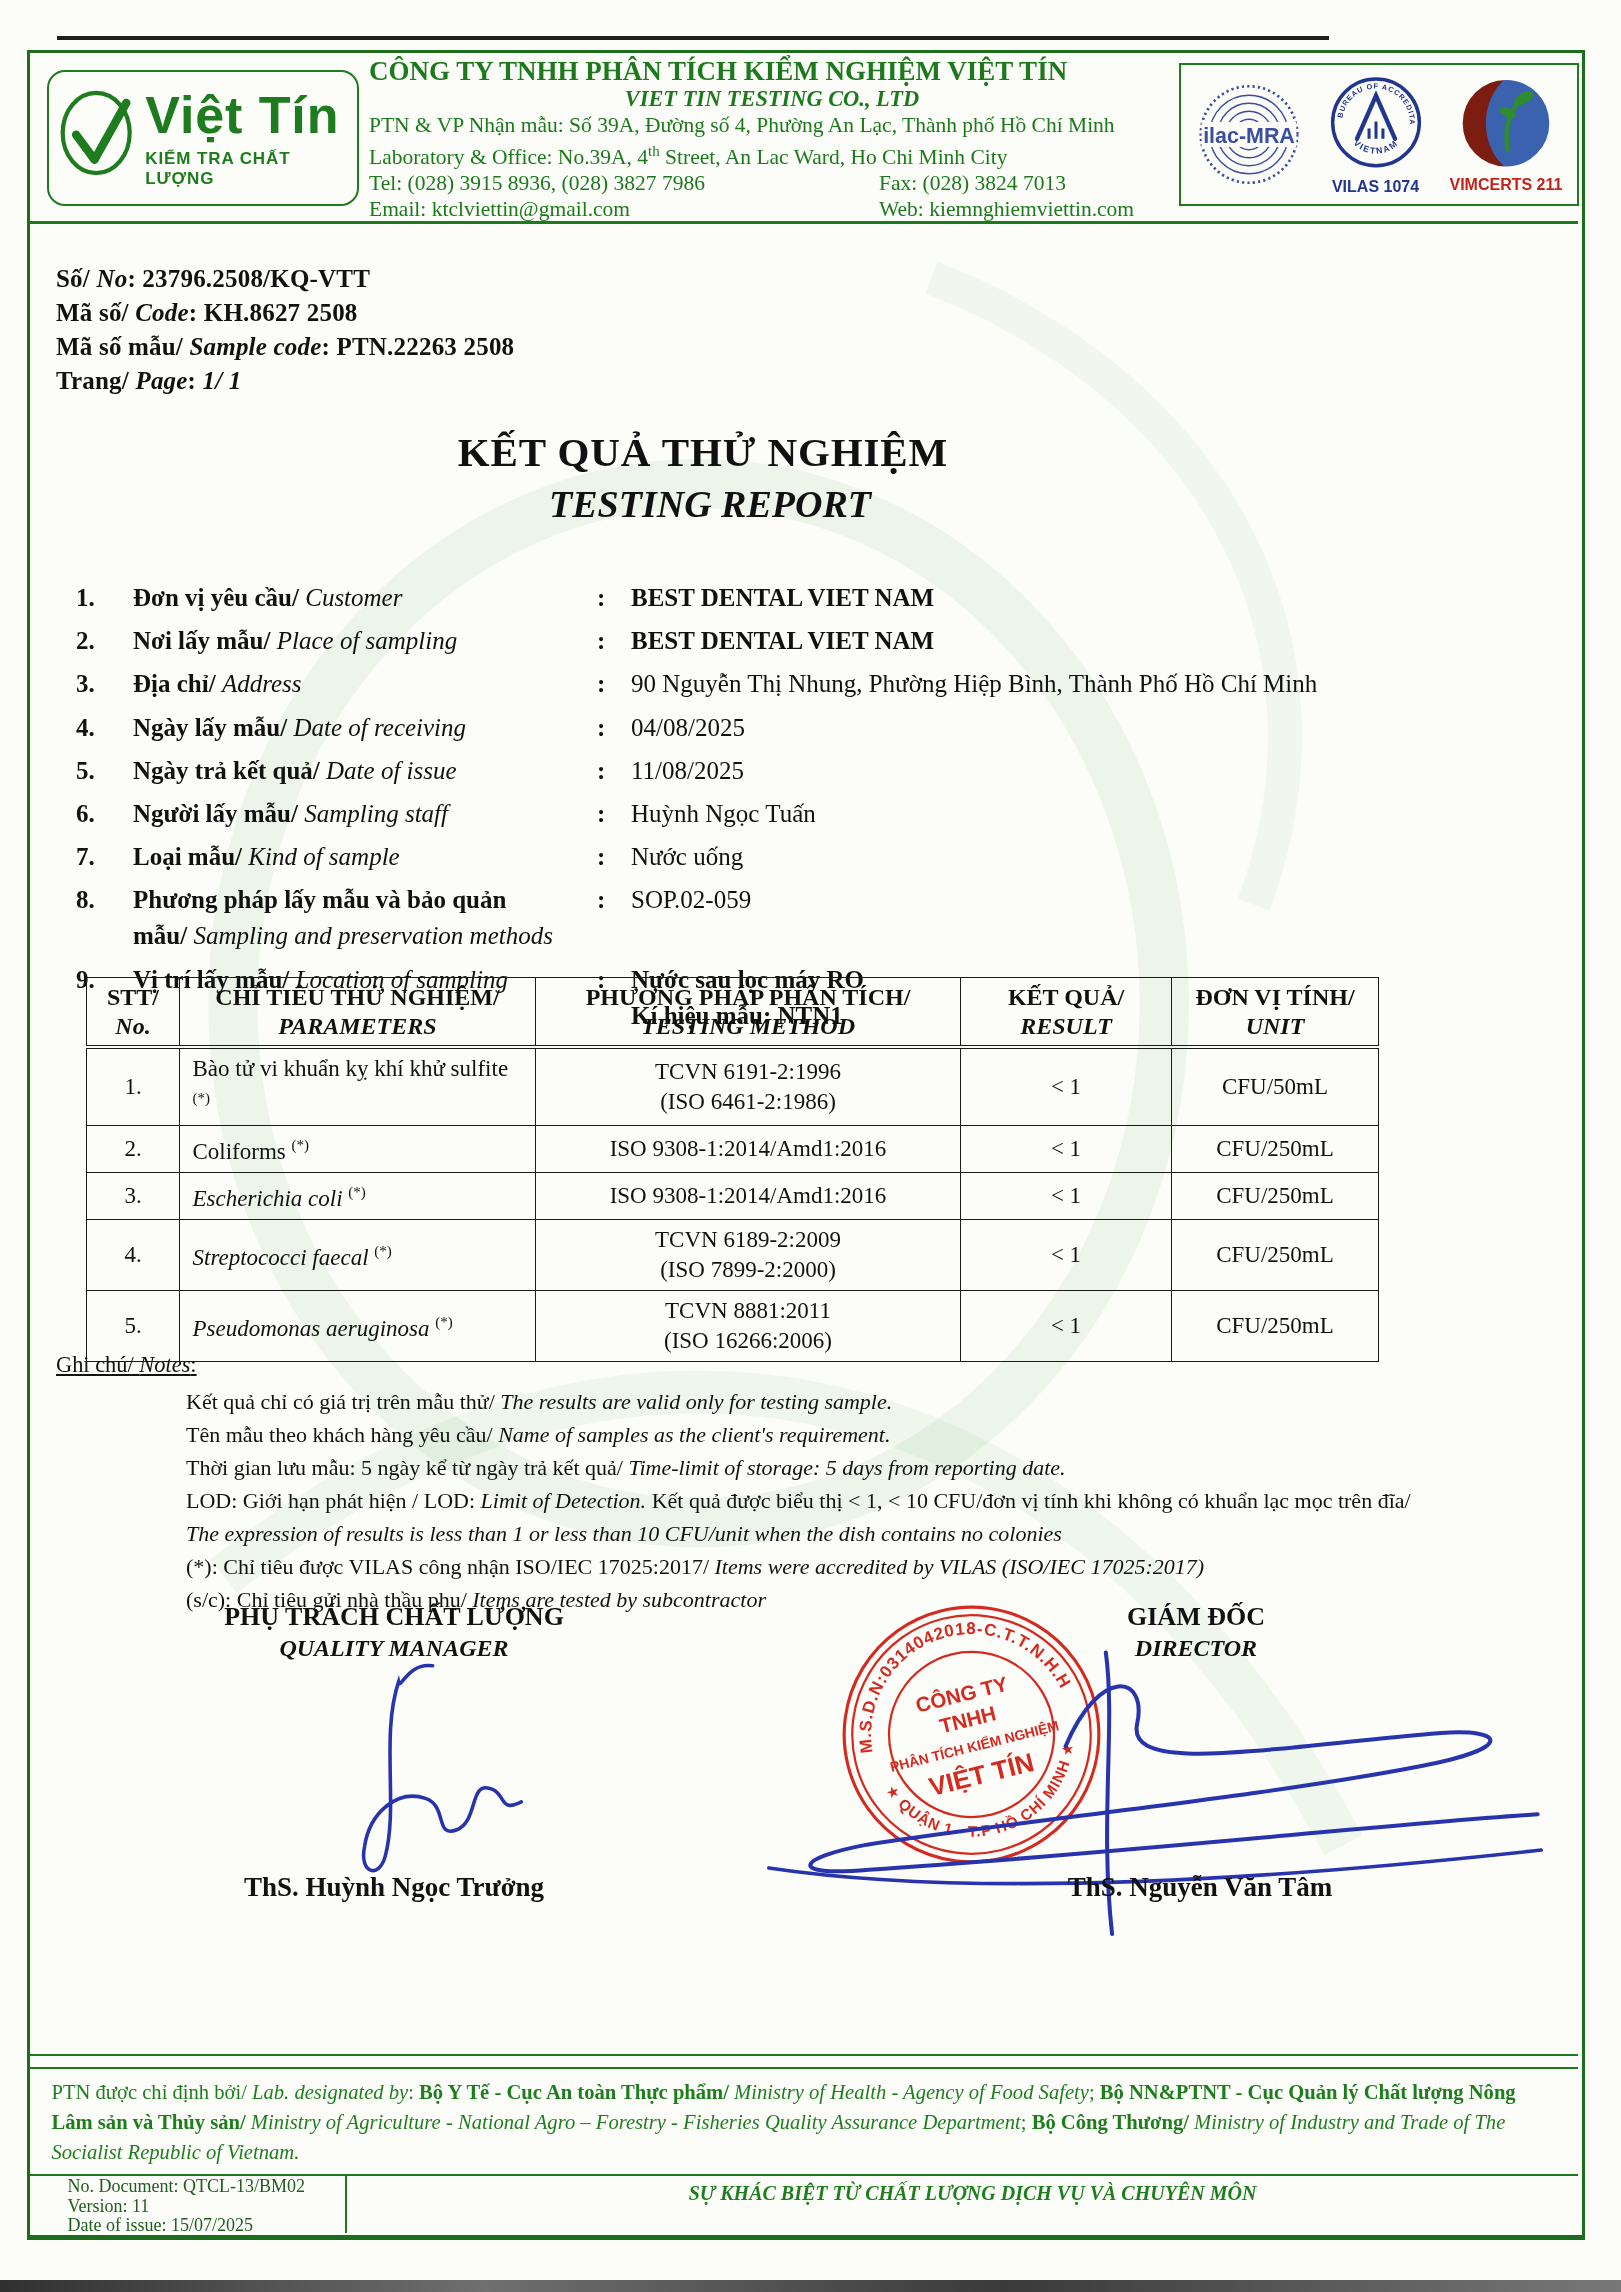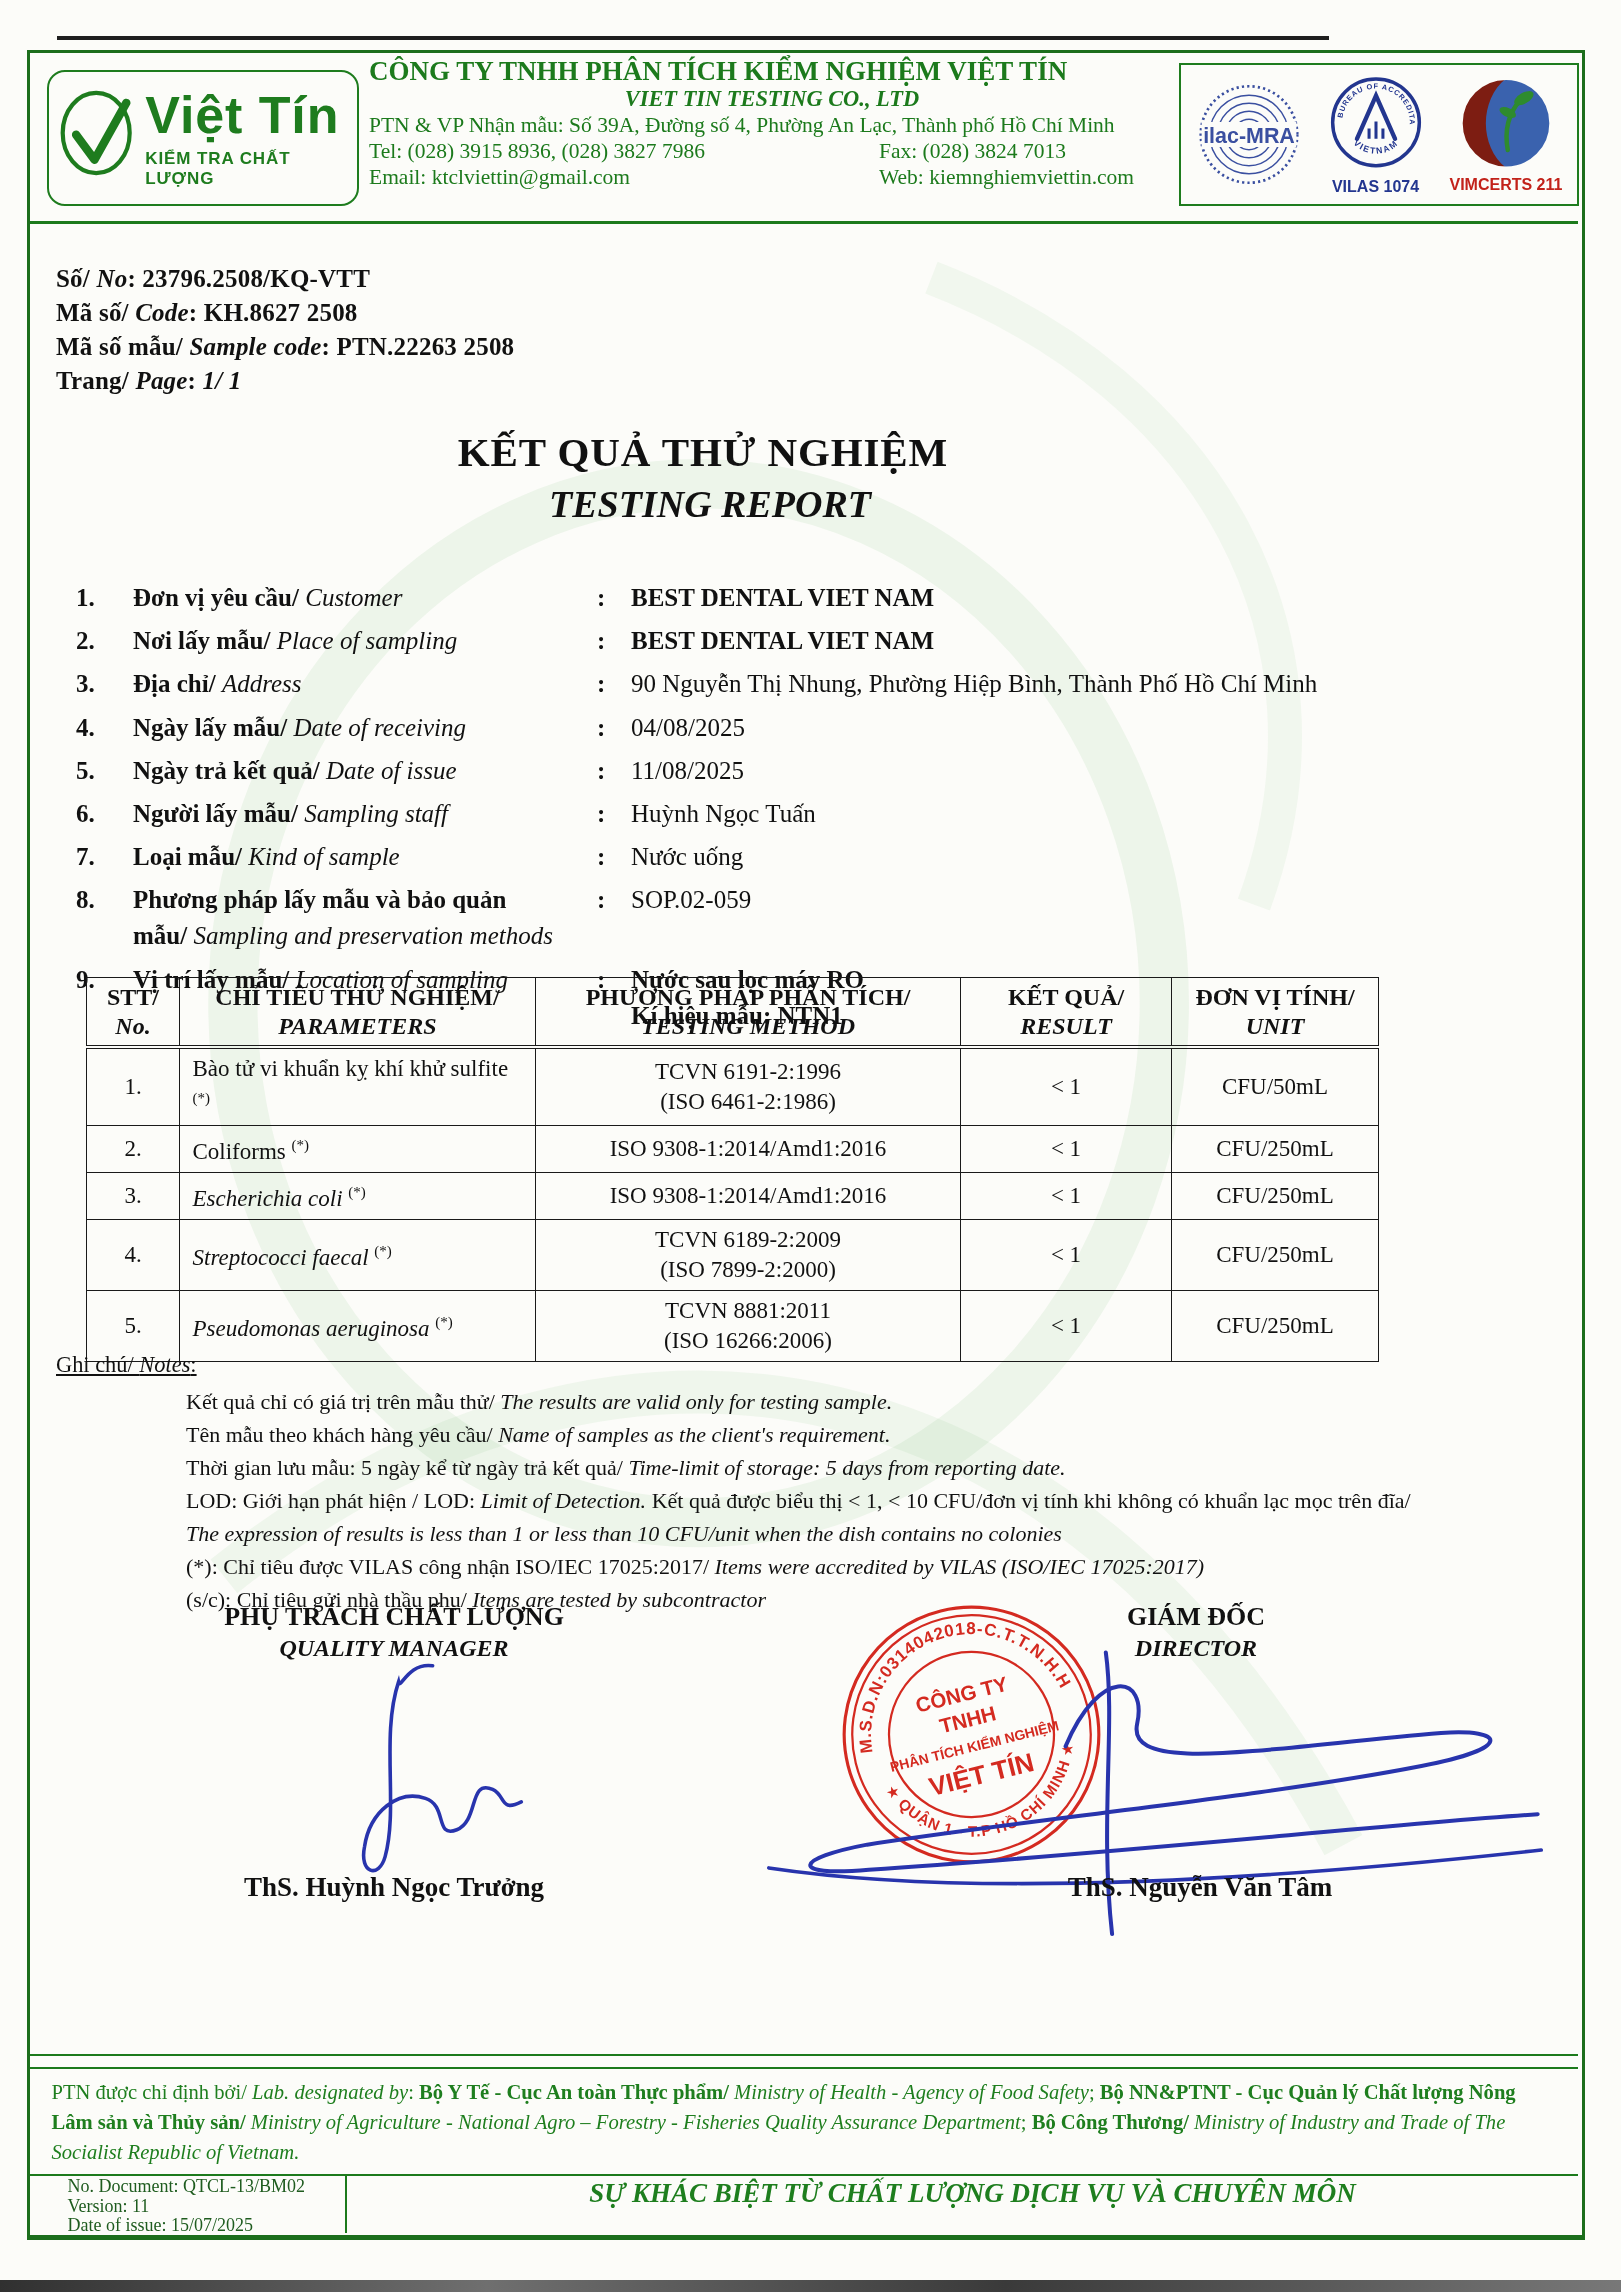--- a/index.html
+++ b/index.html
@@ -83,21 +83,21 @@
   
   .hr-thin{left:30px;top:2054px;width:1548px;height:1.8px;background:#1c7a1c;}
   .designation{left:30px;top:2067px;width:1548px;border-top:2.7px solid #1c7a1c;border-bottom:2.7px solid #1c7a1c;
                box-sizing:border-box;padding:8px 21.5px 7.2px;font-size:20.6px;line-height:30px;color:#1e7e1e;}
   .designation .fb{font-weight:bold;}
   .designation .fi{font-style:italic;}
   .band2{left:46px;top:2175px;width:1548px;height:58px;}
   .doc-meta{position:absolute;left:21.5px;top:1.8px;font-size:18px;line-height:19.7px;color:#1f5c1f;}
   .vdiv{position:absolute;left:299px;top:0;width:1.8px;height:58px;background:#1c7a1c;}
   .slogan{position:absolute;left:313px;top:3.6px;width:1227px;text-align:center;color:#1e7e1e;}
-  .slogan-line{font-size:27px;font-weight:bold;font-style:italic;line-height:29px;}
+  .slogan-line{font-size:20px;font-weight:bold;font-style:italic;line-height:29px;}
   .bottom-bar{left:0;top:2280px;width:1622px;height:12.5px;
               background:linear-gradient(90deg,#303030,#6f6f6f 30%,#3a3a3a 62%,#787878);}
 </style>
 </head>
 <body>
 
 <div class="page">
 
   <svg class="abs wm" width="1622" height="2293" viewBox="0 0 1811 2560">
     <ellipse cx="780" cy="1120" rx="520" ry="580" fill="none" stroke="rgba(110,185,110,0.10)" stroke-width="55"></ellipse>
@@ -117,20 +117,21 @@
     <div class="logo-text-col">
       <div class="brand sans">Việt Tín</div>
       <div class="tagline sans">KIỂM TRA CHẤT LƯỢNG</div>
     </div>
   </div>
 
   <div class="abs company-block">
     <div class="company-vi">CÔNG TY TNHH PHÂN TÍCH KIỂM NGHIỆM VIỆT TÍN</div>
     <div class="company-en">VIET TIN TESTING CO., LTD</div>
     <div class="addr">PTN &amp; VP Nhận mẫu: Số 39A, Đường số 4, Phường An Lạc, Thành phố Hồ Chí Minh</div>
+    <div class="addr"><span>Laboratory &amp; Office: No.39A, 4</span><sup>th</sup><span> Street, An Lac Ward, Ho Chi Minh City</span></div>
     <div class="hrow">
       <span class="cell-l">Tel: (028) 3915 8936, (028) 3827 7986</span>
       <span>Fax: (028) 3824 7013</span>
     </div>
     <div class="hrow">
       <span class="cell-l">Email: ktclviettin@gmail.com</span>
       <span>Web: kiemnghiemviettin.com</span>
     </div>
   </div>
 

